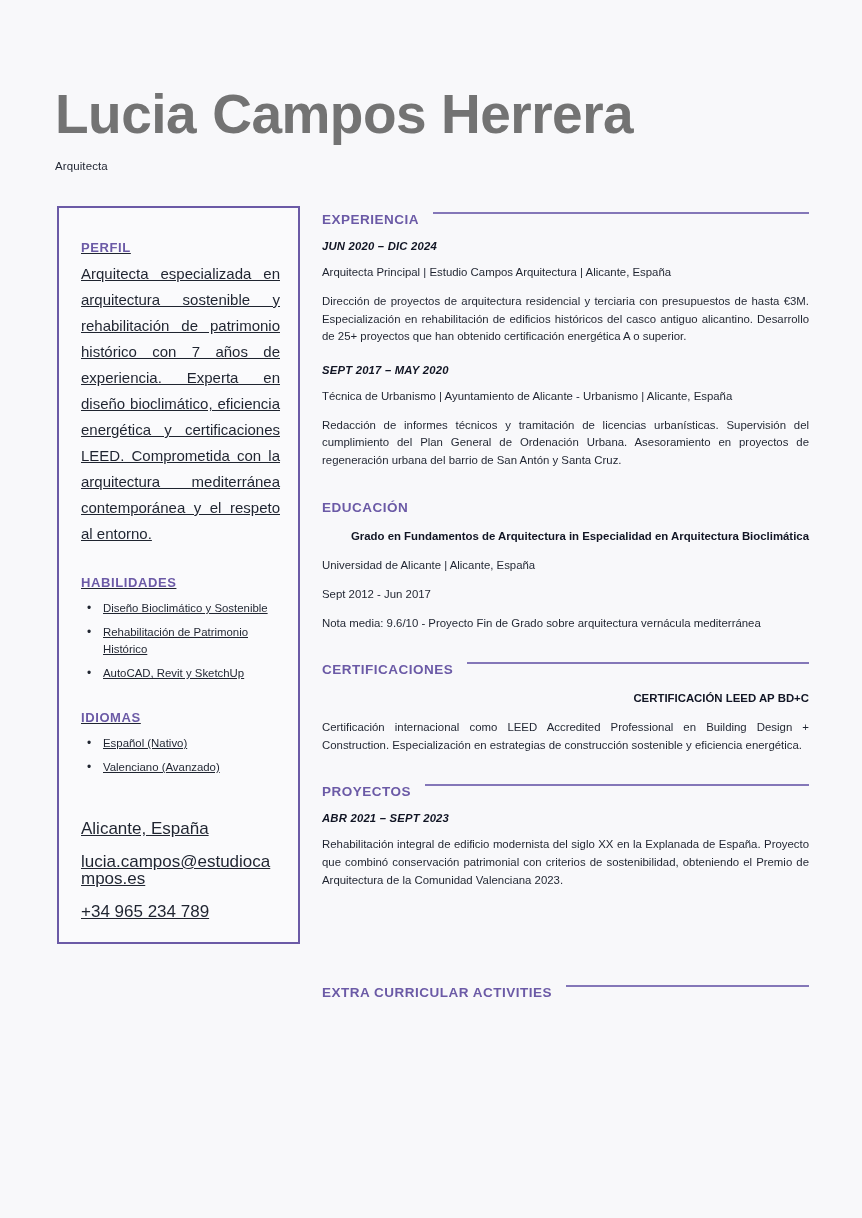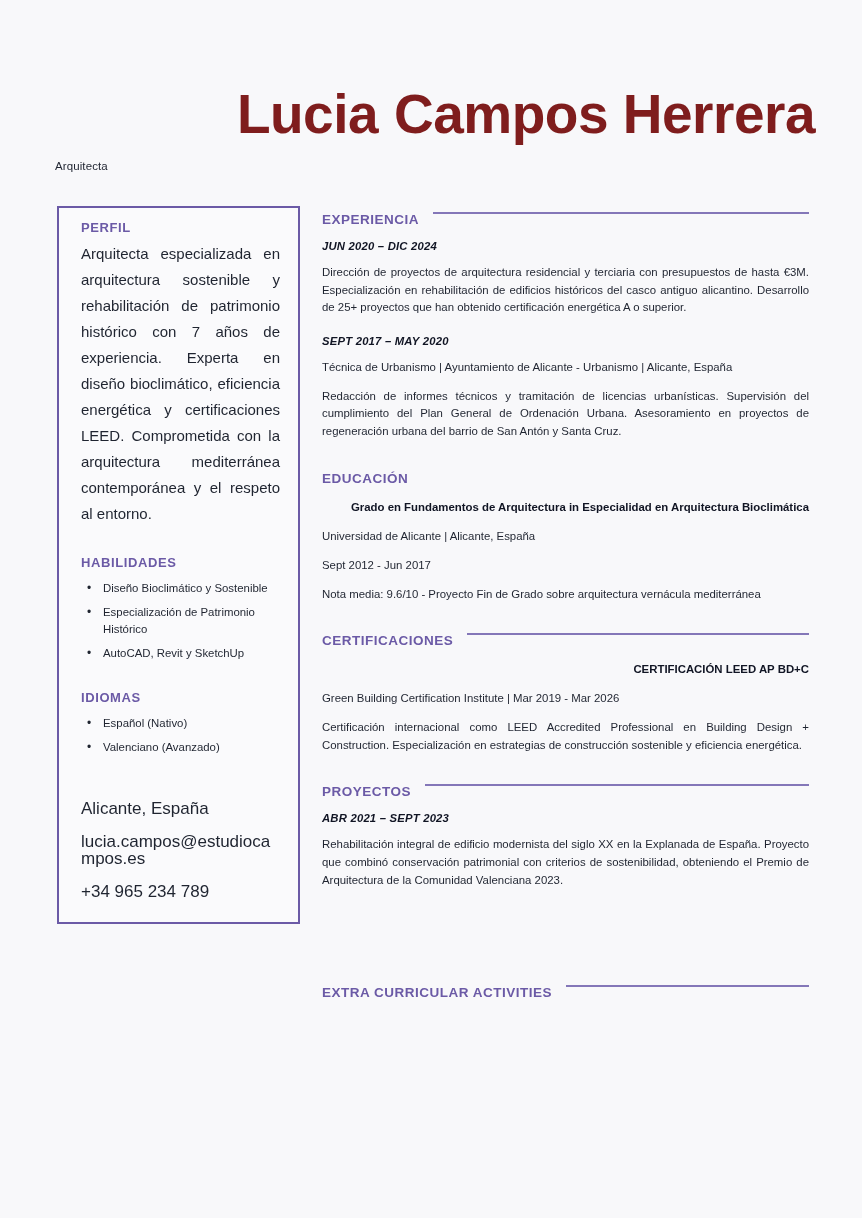--- a/index.html
+++ b/index.html
@@ -25,24 +25,23 @@
   .header {
     position: absolute;
     left: 55px;
     top: 84px;
     width: 760px;
   }
   .name {
     font-size: 55px;
     line-height: 60px;
     font-weight: 700;
-    color: #7f1d1d;
+    color: #737373;
     letter-spacing: -0.5px;
     white-space: nowrap;
-    text-align: right;
   }
   .name .given { margin-right: 16px; }
   .role {
     margin-top: 16px;
     font-size: 11.5px;
     color: #1f2430;
     letter-spacing: 0.1px;
   }
 
   
@@ -55,22 +54,23 @@
 
   
   .sidebar {
     position: absolute;
     left: 57px;
     top: 0;
     width: 243px;
     box-sizing: border-box;
     border: 2px solid #6b5aa6;
     background: #fafafc;
-    padding: 12px 18px 22px 22px;
+    padding: 32px 18px 22px 22px;
     min-height: 641px;
+    text-decoration: underline;
   }
   .side-h {
     font-size: 13px;
     font-weight: 700;
     color: #6b5aa6;
     letter-spacing: 0.6px;
     margin: 0 0 6px 0;
   }
   .side-block + .side-block { margin-top: 28px; }
   .profile-text {
@@ -196,21 +196,21 @@
 
       <div class="side-block">
         <div class="side-h">PERFIL</div>
         <p class="profile-text">Arquitecta especializada en arquitectura sostenible y rehabilitación de patrimonio histórico con 7 años de experiencia. Experta en diseño bioclimático, eficiencia energética y certificaciones LEED. Comprometida con la arquitectura mediterránea contemporánea y el respeto al entorno.</p>
       </div>
 
       <div class="side-block">
         <div class="side-h">HABILIDADES</div>
         <ul class="side-list">
           <li>Diseño Bioclimático y Sostenible</li>
-          <li>Especialización de Patrimonio Histórico</li>
+          <li>Rehabilitación de Patrimonio Histórico</li>
           <li>AutoCAD, Revit y SketchUp</li>
         </ul>
       </div>
 
       <div class="side-block">
         <div class="side-h">IDIOMAS</div>
         <ul class="side-list">
           <li>Español (Nativo)</li>
           <li>Valenciano (Avanzado)</li>
         </ul>
@@ -227,20 +227,21 @@
     <main class="main">
 
       <section class="section">
         <div class="sec-head">
           <span class="sec-title">EXPERIENCIA</span>
           <span class="sec-rule"></span>
         </div>
 
         <div class="entry">
           <div class="ent-date">JUN 2020 – DIC 2024</div>
+          <div class="ent-meta">Arquitecta Principal | Estudio Campos Arquitectura | Alicante, España</div>
           <p class="ent-desc">Dirección de proyectos de arquitectura residencial y terciaria con presupuestos de hasta €3M. Especialización en rehabilitación de edificios históricos del casco antiguo alicantino. Desarrollo de 25+ proyectos que han obtenido certificación energética A o superior.</p>
         </div>
 
         <div class="entry">
           <div class="ent-date">SEPT 2017 – MAY 2020</div>
           <div class="ent-meta">Técnica de Urbanismo | Ayuntamiento de Alicante - Urbanismo | Alicante, España</div>
           <p class="ent-desc">Redacción de informes técnicos y tramitación de licencias urbanísticas. Supervisión del cumplimiento del Plan General de Ordenación Urbana. Asesoramiento en proyectos de regeneración urbana del barrio de San Antón y Santa Cruz.</p>
         </div>
       </section>
 
@@ -261,21 +262,20 @@
 
       <div class="sec-gap-lg"></div>
 
       <section class="section">
         <div class="sec-head">
           <span class="sec-title">CERTIFICACIONES</span>
           <span class="sec-rule"></span>
         </div>
         <div class="entry">
           <div class="ent-title-bold">CERTIFICACIÓN LEED AP BD+C</div>
-          <div class="ent-meta">Green Building Certification Institute | Mar 2019 - Mar 2026</div>
           <p class="ent-desc">Certificación internacional como LEED Accredited Professional en Building Design + Construction. Especialización en estrategias de construcción sostenible y eficiencia energética.</p>
         </div>
       </section>
 
       <div class="sec-gap-lg"></div>
 
       <section class="section">
         <div class="sec-head">
           <span class="sec-title">PROYECTOS</span>
           <span class="sec-rule"></span>

